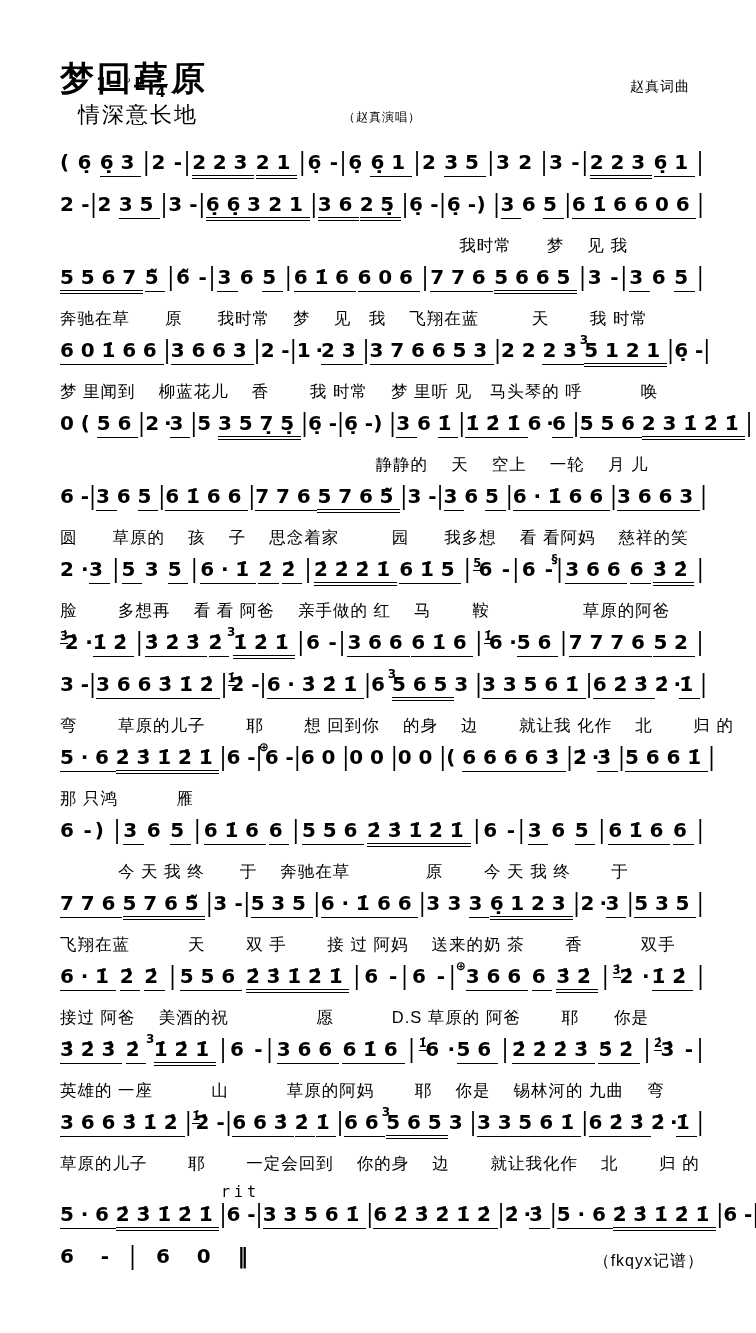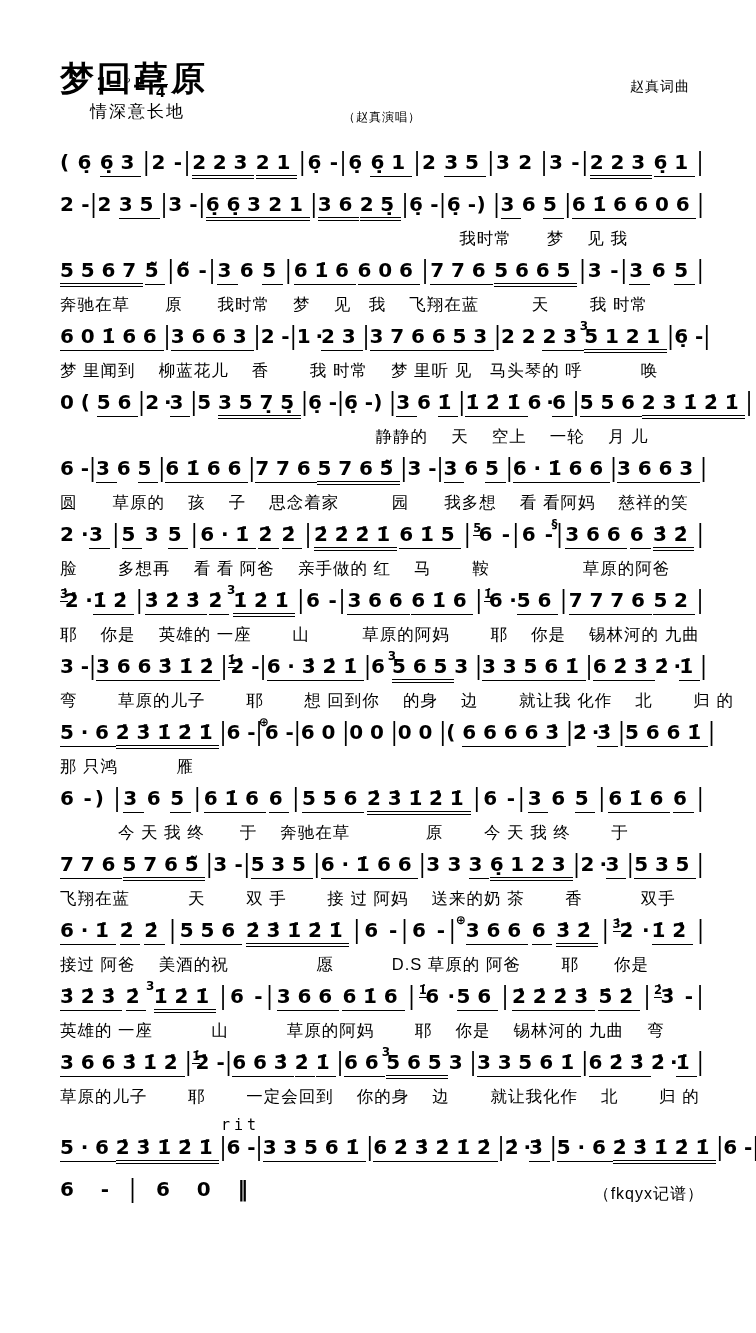--- a/index.html
+++ b/index.html
@@ -11,21 +11,21 @@
   
   .header{position:relative;height:84px;}
   .keysig{
     position:absolute;left:36px;top:12px;
     font-family:"DejaVu Sans",sans-serif;font-weight:700;font-size:17px;
     display:flex;align-items:center;gap:3px;
   }
   .flat{font-size:13px;vertical-align:super;position:relative;top:-5px;}
   .frac{display:inline-flex;flex-direction:column;align-items:center;font-size:14px;line-height:1.05;margin-left:5px;}
   .frac .num{border-bottom:1.5px solid #000;padding:0 2px 1px 2px;}
-  .expression{position:absolute;left:18px;top:44px;font-size:17px;letter-spacing:2px;margin-left:12px;}
+  .expression{position:absolute;left:18px;top:44px;font-size:22px;letter-spacing:2px;}
   .title{font-size:34px;font-weight:700;letter-spacing:3px;}
   .subtitle{text-align:center;font-size:12px;margin-top:7px;letter-spacing:1px;}
   .credit{position:absolute;right:14px;top:22px;font-size:14px;letter-spacing:1px;}
   
   #systems{margin-top:10px;}
   .system{margin-bottom:7px;}
   .above{font-size:15px;letter-spacing:4px;height:19px;font-family:"DejaVu Sans Mono",monospace;}
   .music{
     display:flex;justify-content:space-between;align-items:baseline;
     height:35px;font-family:"DejaVu Sans",sans-serif;font-weight:700;font-size:20px;
@@ -37,21 +37,21 @@
   .u1{border-bottom:1.6px solid #000;padding-bottom:2px;}
   .u2{border-bottom:4px double #000;padding-bottom:1px;}
   .bar{font-weight:400;font-size:21px;transform:scaleY(1.15);}
   .finalbar{font-weight:700;font-size:21px;}
   .dash{font-weight:700;}
   .dotsep{font-weight:700;margin:0 -2px;}
   .ann{font-size:12px;position:relative;top:-13px;margin:0 -4px;letter-spacing:0;}
   .grace{font-size:11.5px;position:relative;top:-9px;margin-right:-5px;border-bottom:1px solid #000;letter-spacing:0;}
   .rtext{margin-left:auto;font-size:16px;font-weight:400;align-self:center;letter-spacing:1px;font-family:"Liberation Sans",sans-serif;text-align:right;}
   .lyrics{
-    font-size:16.5px;height:23px;margin-top:1px;
+    font-size:16.5px;height:23px;margin-top:8px;
     white-space:pre;letter-spacing:1px;
   }
 </style>
 </head>
 <body>
 
 <div class="page">
   <div class="header">
     <div class="keysig">
       <span>1=</span>
@@ -313,21 +313,20 @@
           <span class="bar">|</span>
           <span class="grace">1̇</span>
           <span class="note">6</span>
           <span class="dotsep">·</span>
           <span class="u1">56</span>
           <span class="bar">|</span>
           <span class="u1">7776</span>
           <span class="u1">52</span>
           <span class="bar">|</span>
         </div>
-        <div class="lyrics">耶　 你是　 英雄的 一座　　 山　　　草原的阿妈　　 耶　 你是　 锡林河的 九曲</div>
       </div>
       <div class="system">
         <div class="music">
           <span class="note">3</span>
           <span class="dash">-</span>
           <span class="bar">|</span>
           <span class="u1">366</span>
           <span class="u1">3̇1̇2̇</span>
           <span class="bar">|</span>
           <span class="grace">1̇</span>

